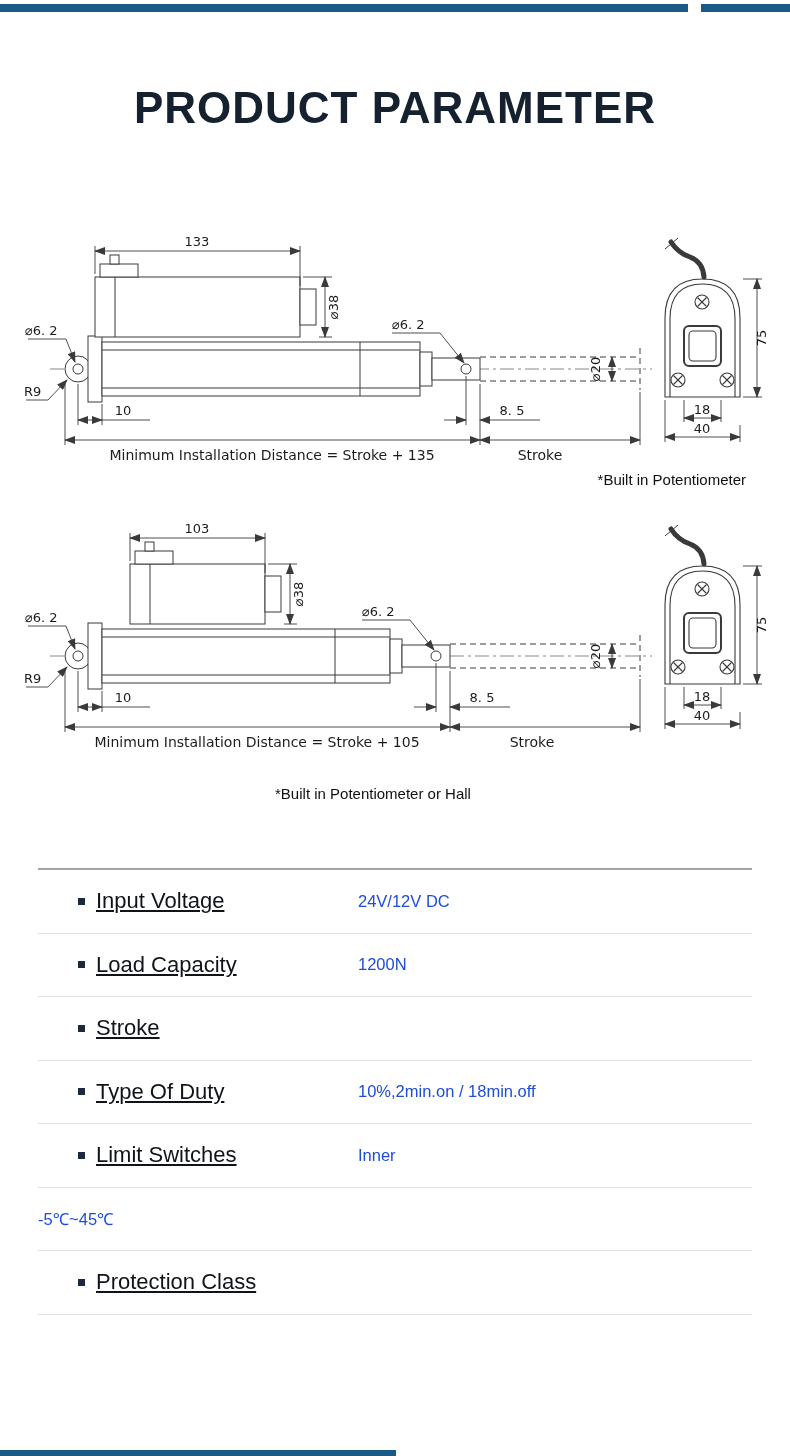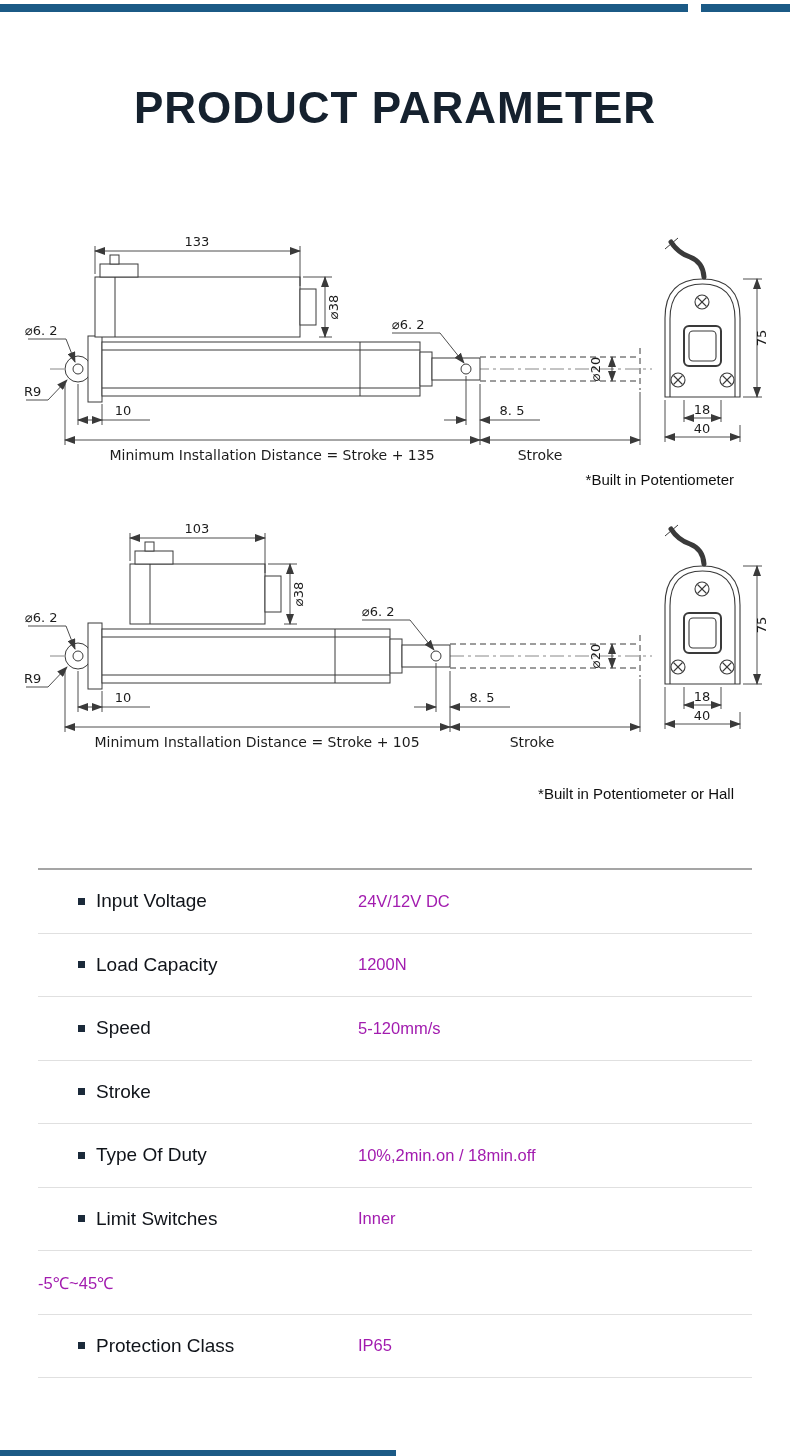--- a/index.html
+++ b/index.html
@@ -15,31 +15,31 @@
   .title { margin-top:78px; text-align:center; font-size:44px; font-weight:700;
            color:#15212e; letter-spacing:1px; line-height:51px; }
 
   .drawing-wrap { margin-left:20px; }
   .drawing-wrap.first { margin-top:99px; }
   .drawing-wrap.second { margin-top:27px; }
   .drawing-wrap svg { display:block; }
   .drawing-wrap text { font-family:"DejaVu Sans", sans-serif; font-size:13px; fill:#1c1c1c; }
   .drawing-wrap text.lg { font-size:14px; }
 
-  .note { text-align:right; padding-right:56px; font-size:15px; color:#101010; line-height:24px; }
+  .note { text-align:right; padding-right:44px; font-size:15px; color:#101010; line-height:24px; }
   .note.first { margin-top:0; }
-  .note.second { margin-top:27px; }
+  .note.second { margin-top:27px;text-align:center; }
 
   .spec-table { margin:62px 38px 0 38px; border-top:2px solid #a5a5a5; }
   .spec-row { display:grid; grid-template-columns:320px 1fr; align-items:center;
               height:63.5px; border-bottom:1px solid #e0e0e0; }
   .spec-label-cell { display:flex; align-items:center; padding-left:40px; }
   .bullet { width:7px; height:7px; background:#1b2a3a; margin-right:11px; flex:none; }
-  .spec-label { font-size:19px; color:#10141a; }
-  .spec-value { font-size:16.5px; color:#a21caf; }
+  .spec-label { font-size:22px; color:#10141a;text-decoration:underline; }
+  .spec-value { font-size:16.5px; color:#1d4ed8; }
 </style>
 </head>
 <body>
 
 <div class="page">
   <div class="bar top-left"></div>
   <div class="bar top-right"></div>
 
   <h1 class="title">PRODUCT PARAMETER</h1>
 
@@ -268,27 +268,20 @@
     <div class="spec-row">
       <div class="spec-label-cell">
           <span class="bullet"></span>
           <span class="spec-label">Load Capacity</span>
         </div>
       <div class="spec-value">1200N</div>
     </div>
     <div class="spec-row">
       <div class="spec-label-cell">
           <span class="bullet"></span>
-          <span class="spec-label">Speed</span>
-        </div>
-      <div class="spec-value">5-120mm/s</div>
-    </div>
-    <div class="spec-row">
-      <div class="spec-label-cell">
-          <span class="bullet"></span>
           <span class="spec-label">Stroke</span>
         </div>
     </div>
     <div class="spec-row">
       <div class="spec-label-cell">
           <span class="bullet"></span>
           <span class="spec-label">Type Of Duty</span>
         </div>
       <div class="spec-value">10%,2min.on / 18min.off</div>
     </div>
@@ -300,18 +293,17 @@
       <div class="spec-value">Inner</div>
     </div>
     <div class="spec-row">
       <div class="spec-value">-5℃~45℃</div>
     </div>
     <div class="spec-row">
       <div class="spec-label-cell">
           <span class="bullet"></span>
           <span class="spec-label">Protection Class</span>
         </div>
-      <div class="spec-value">IP65</div>
     </div>
   </div>
 
   <div class="bar bottom-left"></div>
 </div>
 
 </body></html>

